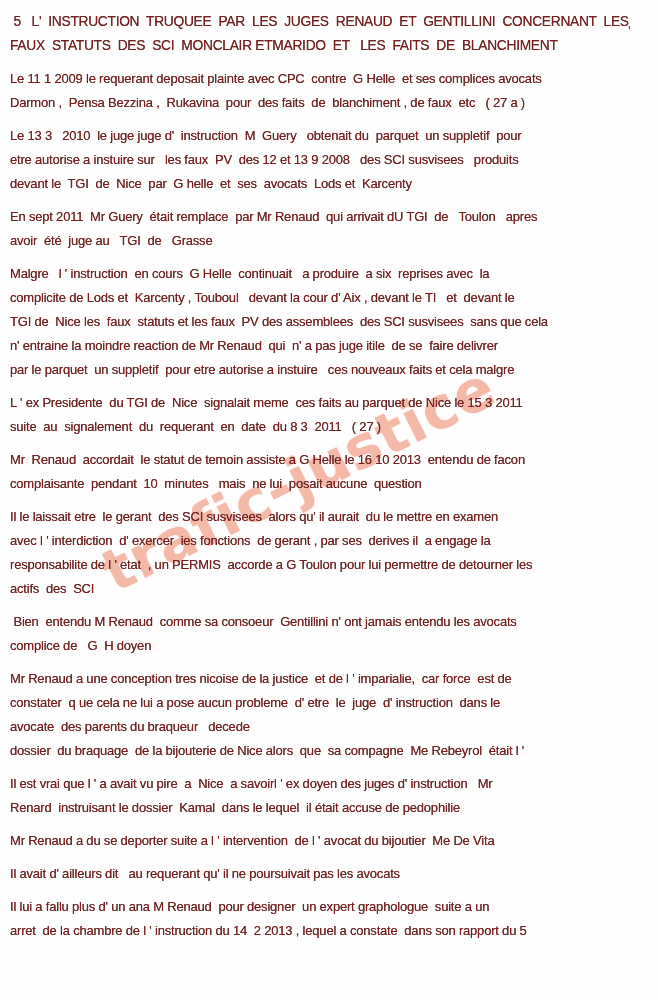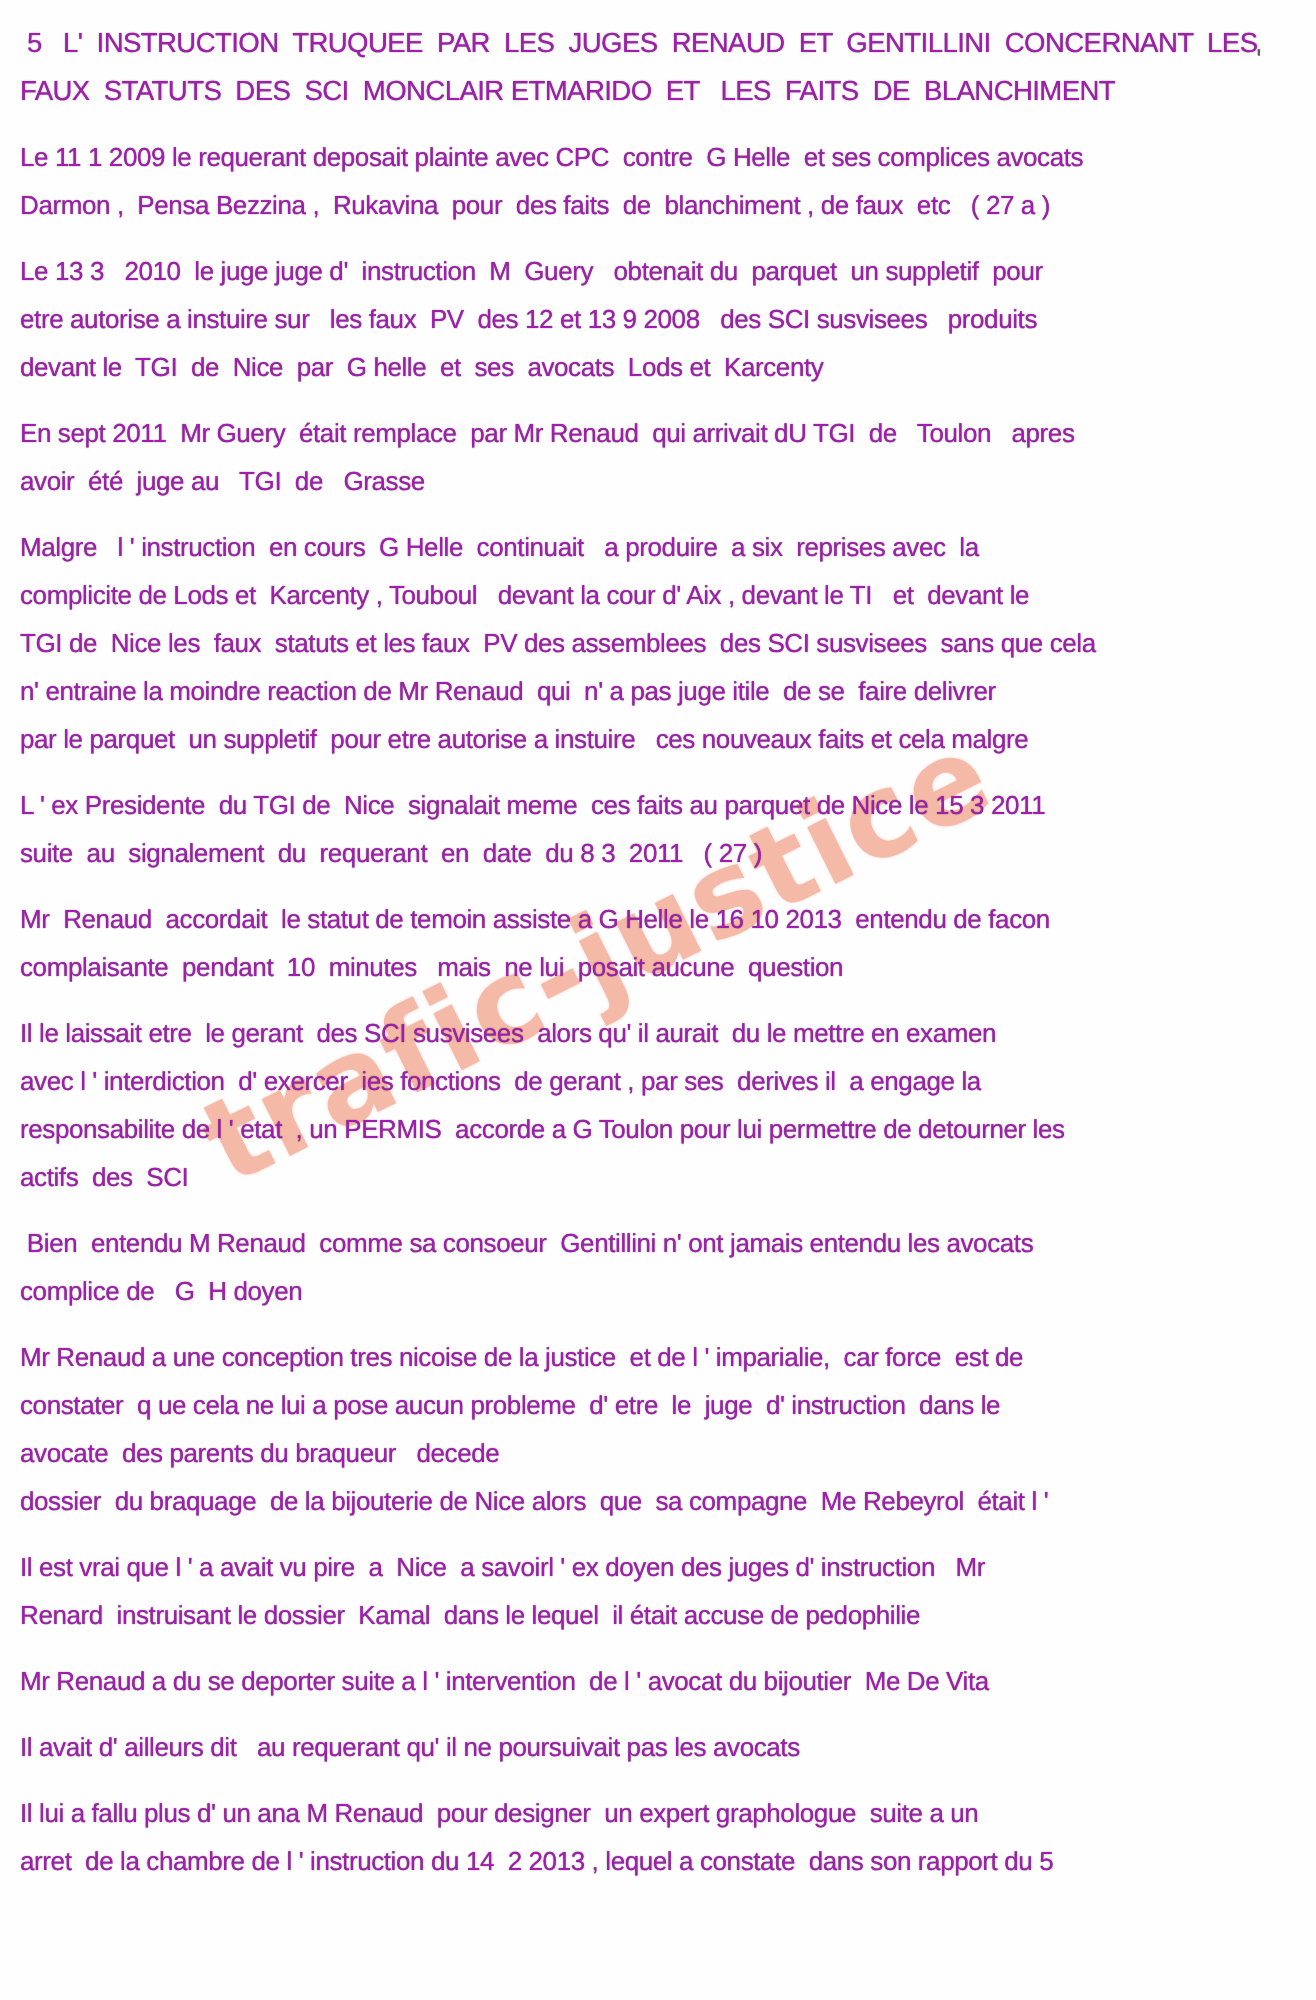--- a/index.html
+++ b/index.html
@@ -64,21 +64,21 @@
   }
 </style>
 </head>
 <body>
 
 <div class="page">
   <div class="watermark" style="color: rgb(238, 129, 99);">trafic-justice</div>
 
   <div class="artifact-top-right">'</div>
 
-  <div class="doc-body" style="color: #a21caf;">
+  <div class="doc-body" style="color: #7f1d1d;">
       <div class="para heading">
         <div class="line"> 5   L'  INSTRUCTION  TRUQUEE  PAR  LES  JUGES  RENAUD  ET  GENTILLINI  CONCERNANT  LES</div>
         <div class="line">FAUX  STATUTS  DES  SCI  MONCLAIR ETMARIDO  ET   LES  FAITS  DE  BLANCHIMENT</div>
       </div>
       <div class="para body">
         <div class="line">Le 11 1 2009 le requerant deposait plainte avec CPC  contre  G Helle  et ses complices avocats</div>
         <div class="line">Darmon ,  Pensa Bezzina ,  Rukavina  pour  des faits  de  blanchiment , de faux  etc   ( 27 a )</div>
       </div>
       <div class="para body">
         <div class="line">Le 13 3   2010  le juge juge d'  instruction  M  Guery   obtenait du  parquet  un suppletif  pour</div>

